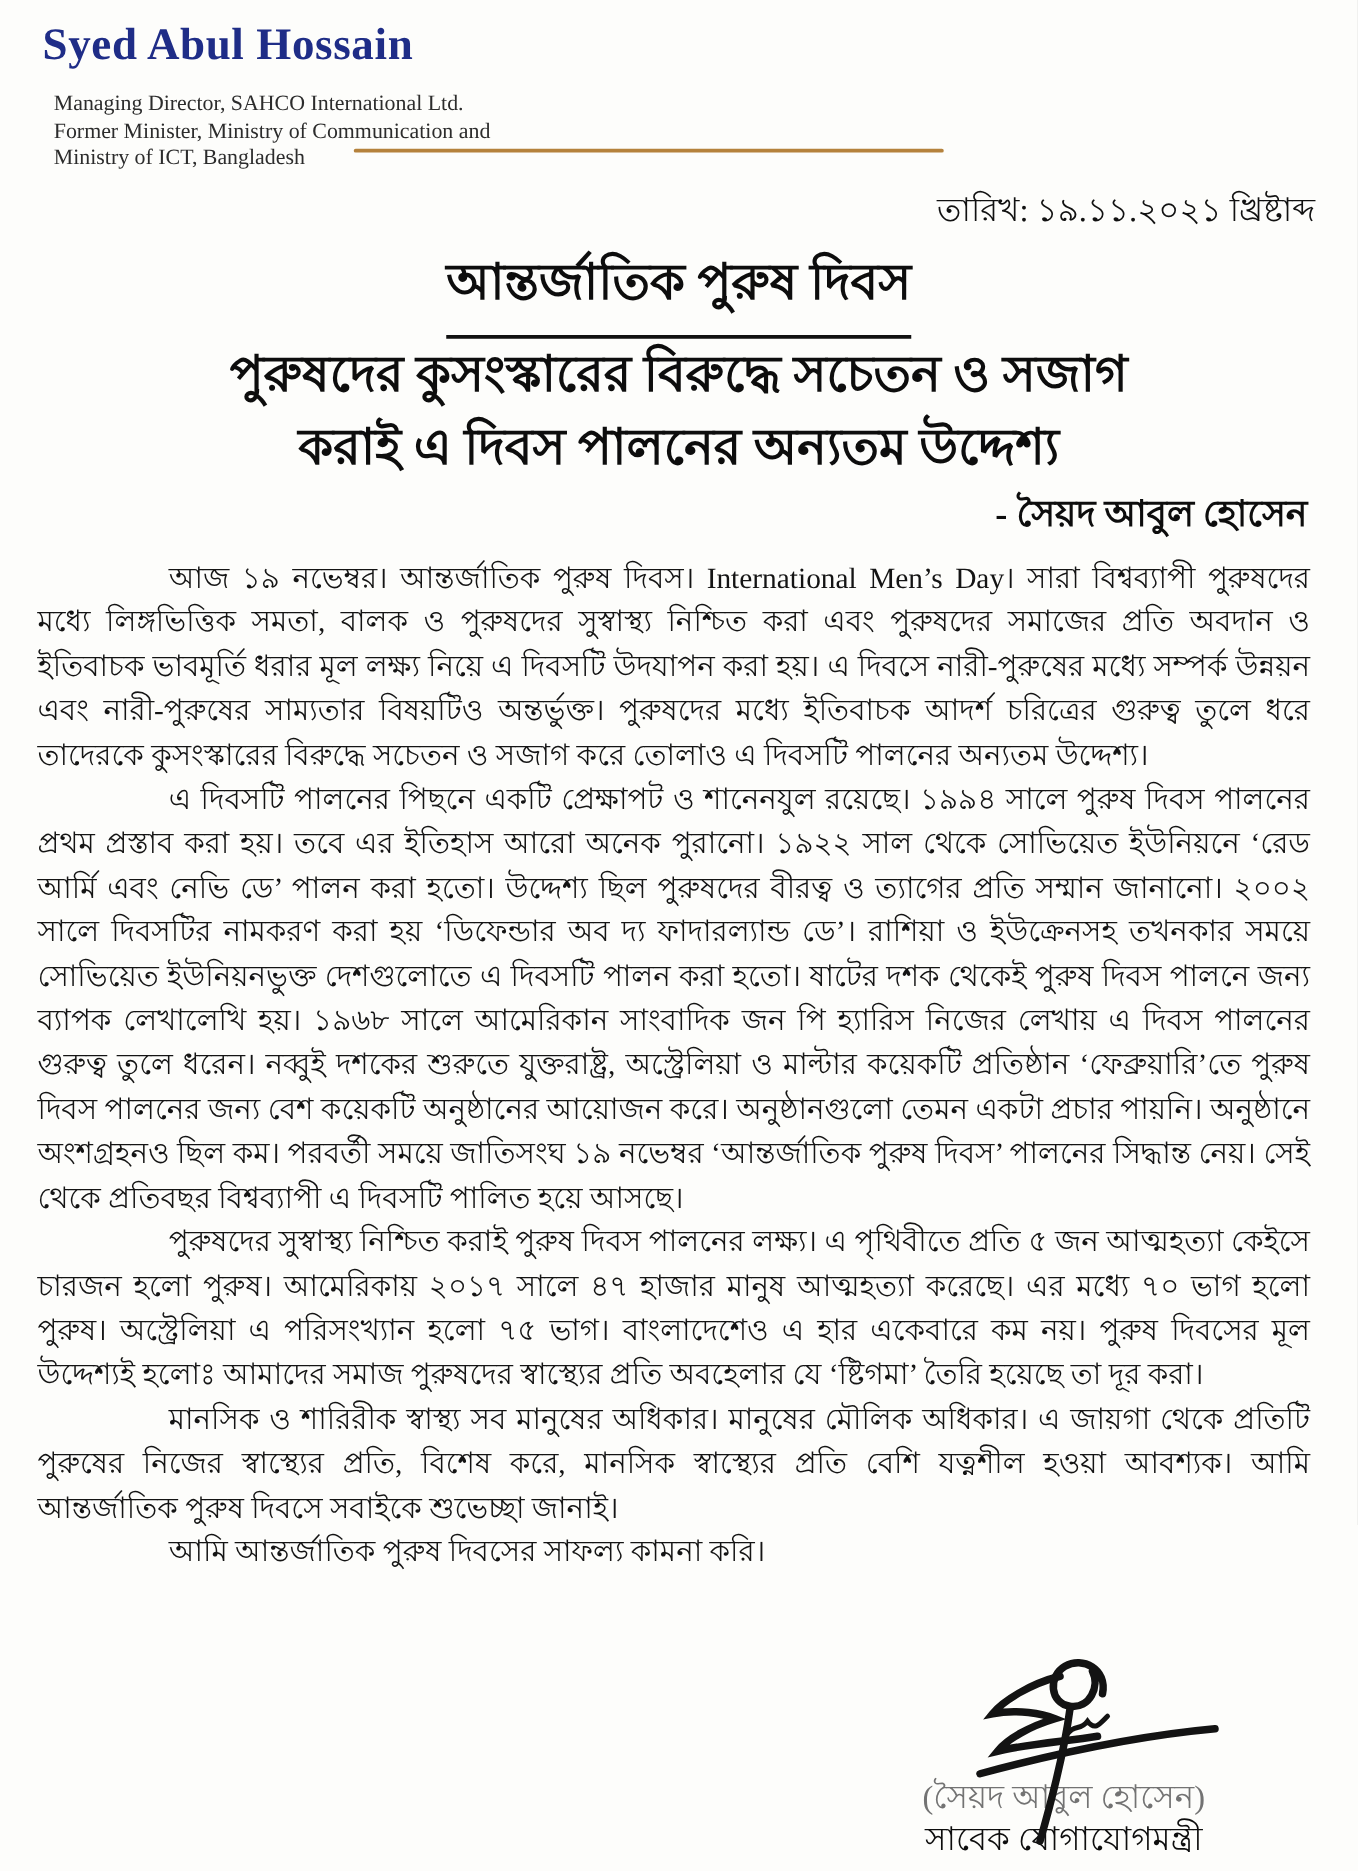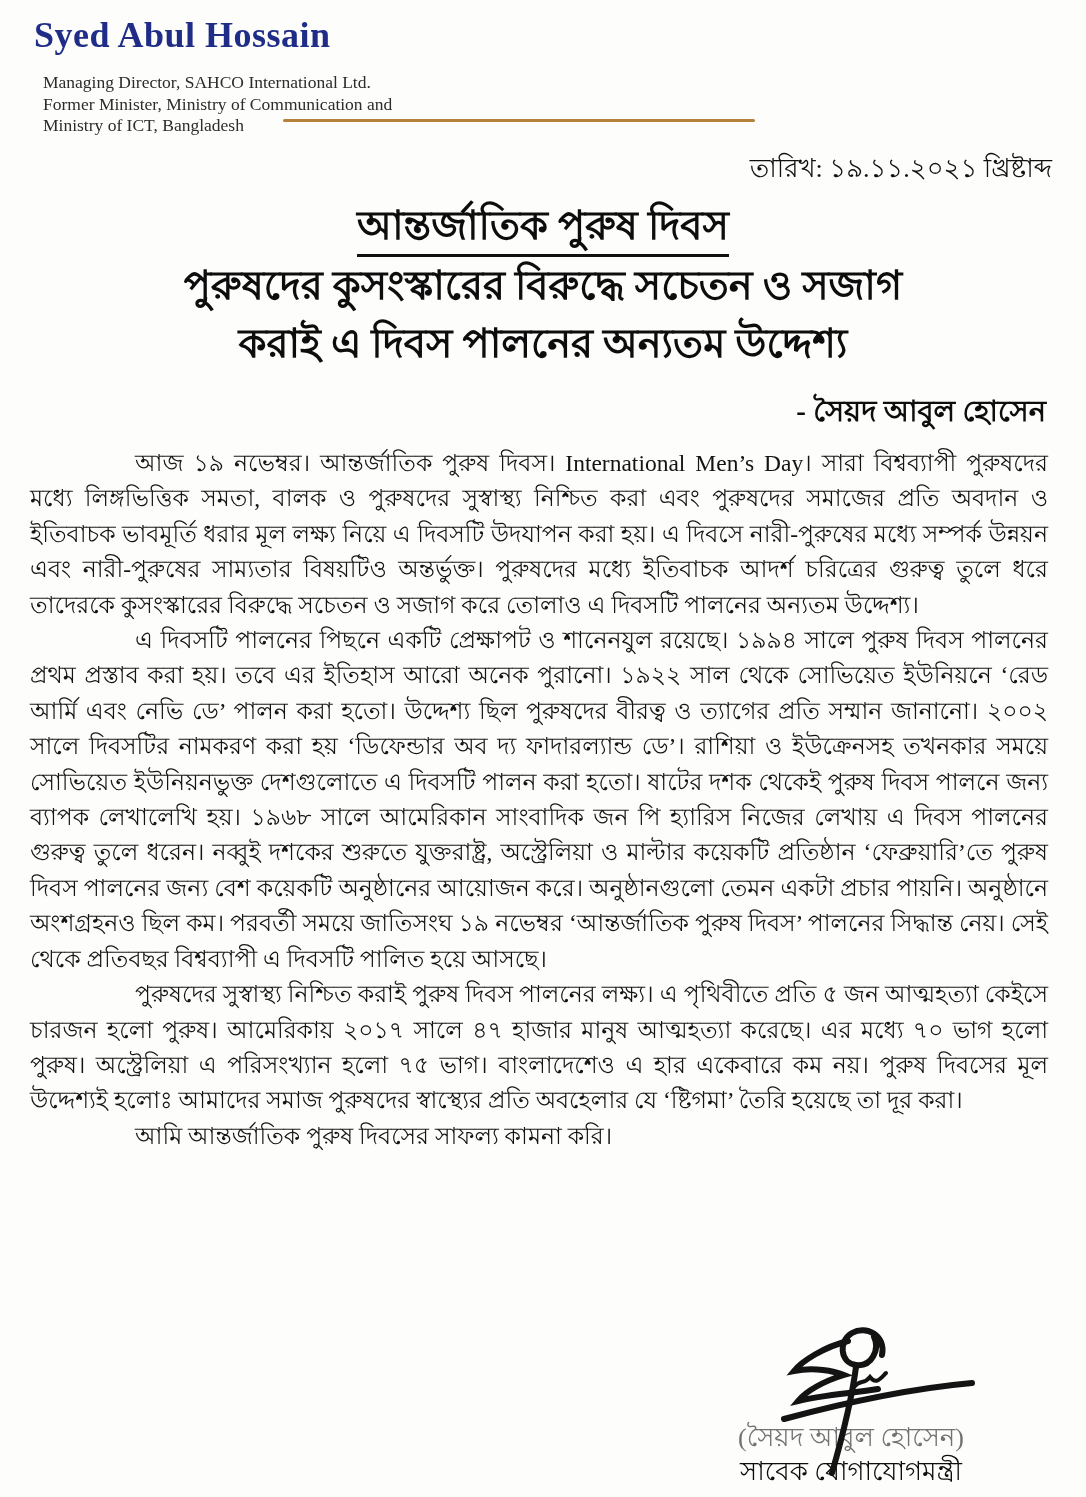--- a/index.html
+++ b/index.html
@@ -49,21 +49,21 @@
     color: #111;
   }
   
   .headline { position: absolute; top: 200px; left: 0; right: 0; text-align: center; }
   .headline .h-title {
     display: inline-block;
     font-size: 40px;
     font-weight: 700;
     line-height: 52px;
     border-bottom: 3px solid #111;
-    padding-bottom: 2px;
+    padding-bottom: 16px;
     color: #0d0d0d;
   }
   .headline .h-sub {
     font-size: 40px;
     font-weight: 700;
     line-height: 58px;
     color: #0d0d0d;
   }
   .byline {
     position: absolute;
@@ -125,20 +125,21 @@
     <span class="h-title">আন্তর্জাতিক পুরুষ দিবস</span>
     <div class="h-sub">পুরুষদের কুসংস্কারের বিরুদ্ধে সচেতন ও সজাগ</div>
     <div class="h-sub">করাই এ দিবস পালনের অন্যতম উদ্দেশ্য</div>
   </div>
   <div class="byline">- সৈয়দ আবুল হোসেন</div>
 
   <div class="body-text">
     <p>আজ ১৯ নভেম্বর। আন্তর্জাতিক পুরুষ দিবস। International Men’s Day। সারা বিশ্বব্যাপী পুরুষদের মধ্যে লিঙ্গভিত্তিক সমতা, বালক ও পুরুষদের সুস্বাস্থ্য নিশ্চিত করা এবং পুরুষদের সমাজের প্রতি অবদান ও ইতিবাচক ভাবমূর্তি ধরার মূল লক্ষ্য নিয়ে এ দিবসটি উদযাপন করা হয়। এ দিবসে নারী-পুরুষের মধ্যে সম্পর্ক উন্নয়ন এবং নারী-পুরুষের সাম্যতার বিষয়টিও অন্তর্ভুক্ত। পুরুষদের মধ্যে ইতিবাচক আদর্শ চরিত্রের গুরুত্ব তুলে ধরে তাদেরকে কুসংস্কারের বিরুদ্ধে সচেতন ও সজাগ করে তোলাও এ দিবসটি পালনের অন্যতম উদ্দেশ্য।</p>
     <p>এ দিবসটি পালনের পিছনে একটি প্রেক্ষাপট ও শানেনযুল রয়েছে। ১৯৯৪ সালে পুরুষ দিবস পালনের প্রথম প্রস্তাব করা হয়। তবে এর ইতিহাস আরো অনেক পুরানো। ১৯২২ সাল থেকে সোভিয়েত ইউনিয়নে ‘রেড আর্মি এবং নেভি ডে’ পালন করা হতো। উদ্দেশ্য ছিল পুরুষদের বীরত্ব ও ত্যাগের প্রতি সম্মান জানানো। ২০০২ সালে দিবসটির নামকরণ করা হয় ‘ডিফেন্ডার অব দ্য ফাদারল্যান্ড ডে’। রাশিয়া ও ইউক্রেনসহ তখনকার সময়ে সোভিয়েত ইউনিয়নভুক্ত দেশগুলোতে এ দিবসটি পালন করা হতো। ষাটের দশক থেকেই পুরুষ দিবস পালনে জন্য ব্যাপক লেখালেখি হয়। ১৯৬৮ সালে আমেরিকান সাংবাদিক জন পি হ্যারিস নিজের লেখায় এ দিবস পালনের গুরুত্ব তুলে ধরেন। নব্বুই দশকের শুরুতে যুক্তরাষ্ট্র, অস্ট্রেলিয়া ও মাল্টার কয়েকটি প্রতিষ্ঠান ‘ফেব্রুয়ারি’তে পুরুষ দিবস পালনের জন্য বেশ কয়েকটি অনুষ্ঠানের আয়োজন করে। অনুষ্ঠানগুলো তেমন একটা প্রচার পায়নি। অনুষ্ঠানে অংশগ্রহনও ছিল কম। পরবর্তী সময়ে জাতিসংঘ ১৯ নভেম্বর ‘আন্তর্জাতিক পুরুষ দিবস’ পালনের সিদ্ধান্ত নেয়। সেই থেকে প্রতিবছর বিশ্বব্যাপী এ দিবসটি পালিত হয়ে আসছে।</p>
     <p>পুরুষদের সুস্বাস্থ্য নিশ্চিত করাই পুরুষ দিবস পালনের লক্ষ্য। এ পৃথিবীতে প্রতি ৫ জন আত্মহত্যা কেইসে চারজন হলো পুরুষ। আমেরিকায় ২০১৭ সালে ৪৭ হাজার মানুষ আত্মহত্যা করেছে। এর মধ্যে ৭০ ভাগ হলো পুরুষ। অস্ট্রেলিয়া এ পরিসংখ্যান হলো ৭৫ ভাগ। বাংলাদেশেও এ হার একেবারে কম নয়। পুরুষ দিবসের মূল উদ্দেশ্যই হলোঃ আমাদের সমাজ পুরুষদের স্বাস্থ্যের প্রতি অবহেলার যে ‘ষ্টিগমা’ তৈরি হয়েছে তা দূর করা।</p>
+    <p>মানসিক ও শারিরীক স্বাস্থ্য সব মানুষের অধিকার। মানুষের মৌলিক অধিকার। এ জায়গা থেকে প্রতিটি পুরুষের নিজের স্বাস্থ্যের প্রতি, বিশেষ করে, মানসিক স্বাস্থ্যের প্রতি বেশি যত্নশীল হওয়া আবশ্যক। আমি আন্তর্জাতিক পুরুষ দিবসে সবাইকে শুভেচ্ছা জানাই।</p>
     <p>আমি আন্তর্জাতিক পুরুষ দিবসের সাফল্য কামনা করি।</p>
   </div>
 
   <div class="sig-block">
     <div class="sig-scribble">
       <svg width="240" height="160" viewBox="0 0 240 160" fill="none">
         <g stroke="#131313" stroke-width="6" stroke-linecap="round" fill="none">
 
           <path d="M146,34 C150,14 130,4 116,12 C102,20 104,42 120,44 C136,46 144,28 138,16"></path>
 

